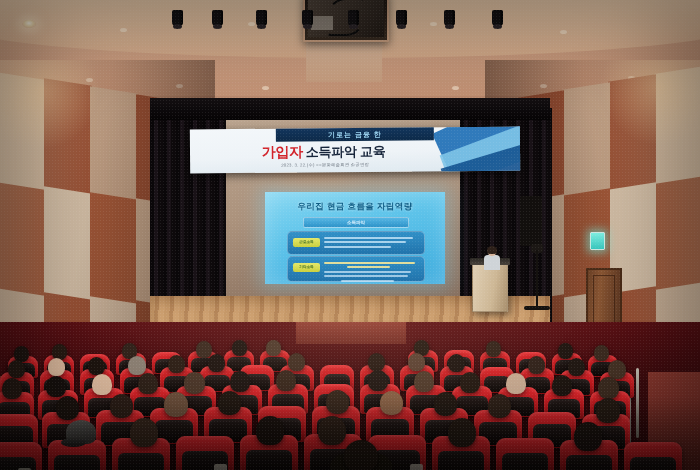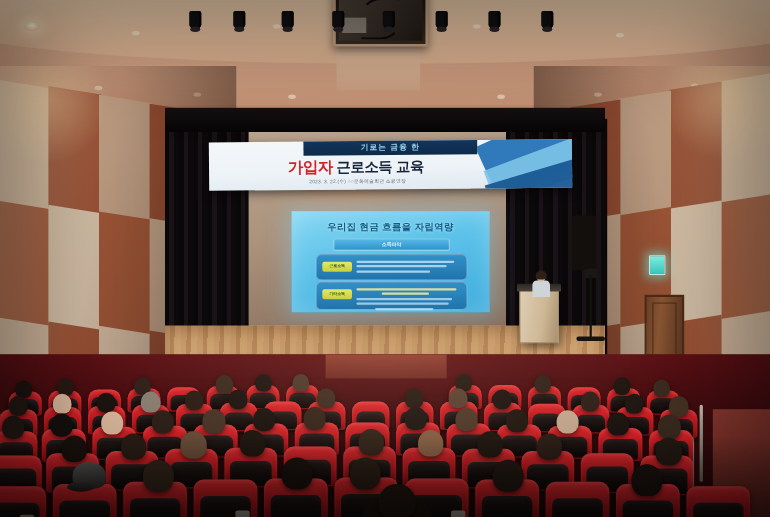--- a/index.html
+++ b/index.html
@@ -300,21 +300,21 @@
     <div class="banner-wave">
       <i class="bw1"></i>
         <i class="bw2"></i>
         <i class="bw3"></i>
     </div>
     <div class="banner-top">
       <span>기로는 금융 한</span>
     </div>
     <div class="banner-main">
       <span class="bm-red">가입자</span>
-      <span class="bm-dark">근로소득 교육</span>
+      <span class="bm-dark">소득파악 교육</span>
     </div>
     <div class="banner-sub">2023. 3. 22.(수)   ○○문화예술회관 소공연장</div>
   </div>
 
   <div class="stage-floor"></div>
   <div class="spk-cab"></div>
   <div class="podium">
     <div class="podium-top"></div>
   </div>
   <div class="speaker-person">

